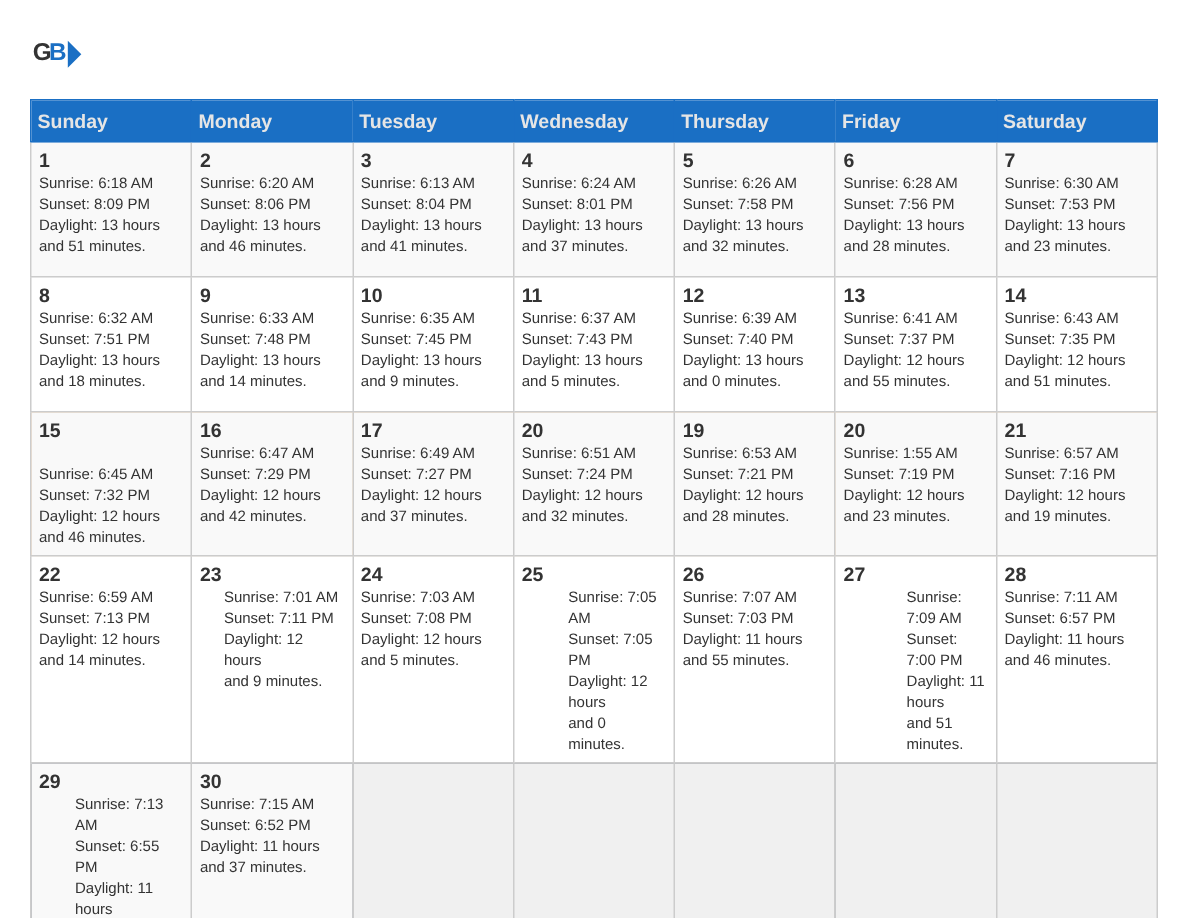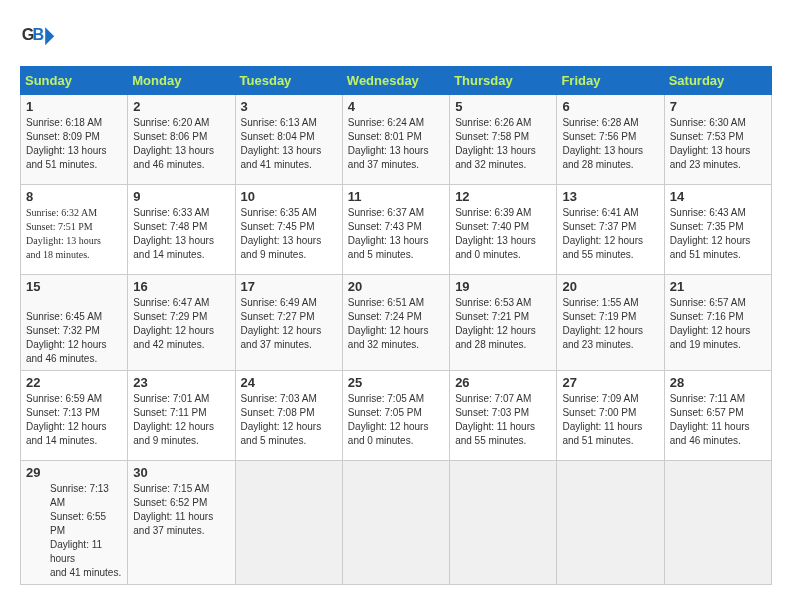--- a/index.html
+++ b/index.html
@@ -46,21 +46,21 @@
       font-size: 16px;
       color: #555;
     }
     table {
       width: 100%;
       border-collapse: collapse;
       font-size: 11px;
     }
     thead tr th {
       background-color: #1a6fc4;
-      color: #bef264;
+      color: #e5e5e5;
       padding: 6px 4px;
       text-align: left;
       font-size: 13px;
       font-weight: bold;
       border: 1px solid #1a6fc4;
     }
     tbody tr td {
       vertical-align: top;
       padding: 4px 5px;
       border: 1px solid #ccc;
@@ -172,21 +172,21 @@
           <span class="day-number">7</span>
           <div class="day-info" style="white-space: pre-line;">Sunrise: 6:30 AM
 Sunset: 7:53 PM
 Daylight: 13 hours
 and 23 minutes.</div>
         </td>
       </tr>
       <tr style="background: rgb(245, 245, 245);">
         <td>
           <span class="day-number">8</span>
-          <div class="day-info" style="white-space: pre-line; font-family: Liberation Serif, serif;">Sunrise: 6:32 AM
+          <div class="day-info" style="white-space: pre-line;">Sunrise: 6:32 AM
 Sunset: 7:51 PM
 Daylight: 13 hours
 and 18 minutes.</div>
         </td>
         <td>
           <span class="day-number">9</span>
           <div class="day-info" style="white-space: pre-line;">Sunrise: 6:33 AM
 Sunset: 7:48 PM
 Daylight: 13 hours
 and 14 minutes.</div>
@@ -281,49 +281,49 @@
       <tr style="background: rgb(245, 245, 245);">
         <td>
           <span class="day-number">22</span>
           <div class="day-info" style="white-space: pre-line;">Sunrise: 6:59 AM
 Sunset: 7:13 PM
 Daylight: 12 hours
 and 14 minutes.</div>
         </td>
         <td>
           <span class="day-number">23</span>
-          <div class="day-info" style="white-space: pre-line;">Sunrise: 7:01 AM
+          <div class="day-info" style="white-space: pre-line; margin-left: 16px;">Sunrise: 7:01 AM
 Sunset: 7:11 PM
 Daylight: 12 hours
 and 9 minutes.</div>
         </td>
         <td>
           <span class="day-number">24</span>
           <div class="day-info" style="white-space: pre-line;">Sunrise: 7:03 AM
 Sunset: 7:08 PM
 Daylight: 12 hours
 and 5 minutes.</div>
         </td>
         <td>
           <span class="day-number">25</span>
-          <div class="day-info" style="white-space: pre-line;">Sunrise: 7:05 AM
+          <div class="day-info" style="white-space: pre-line; margin-left: 31px;">Sunrise: 7:05 AM
 Sunset: 7:05 PM
 Daylight: 12 hours
 and 0 minutes.</div>
         </td>
         <td>
           <span class="day-number">26</span>
           <div class="day-info" style="white-space: pre-line;">Sunrise: 7:07 AM
 Sunset: 7:03 PM
 Daylight: 11 hours
 and 55 minutes.</div>
         </td>
         <td>
           <span class="day-number">27</span>
-          <div class="day-info" style="white-space: pre-line;">Sunrise: 7:09 AM
+          <div class="day-info" style="white-space: pre-line; margin-left: 42px;">Sunrise: 7:09 AM
 Sunset: 7:00 PM
 Daylight: 11 hours
 and 51 minutes.</div>
         </td>
         <td>
           <span class="day-number">28</span>
           <div class="day-info" style="white-space: pre-line;">Sunrise: 7:11 AM
 Sunset: 6:57 PM
 Daylight: 11 hours
 and 46 minutes.</div>

